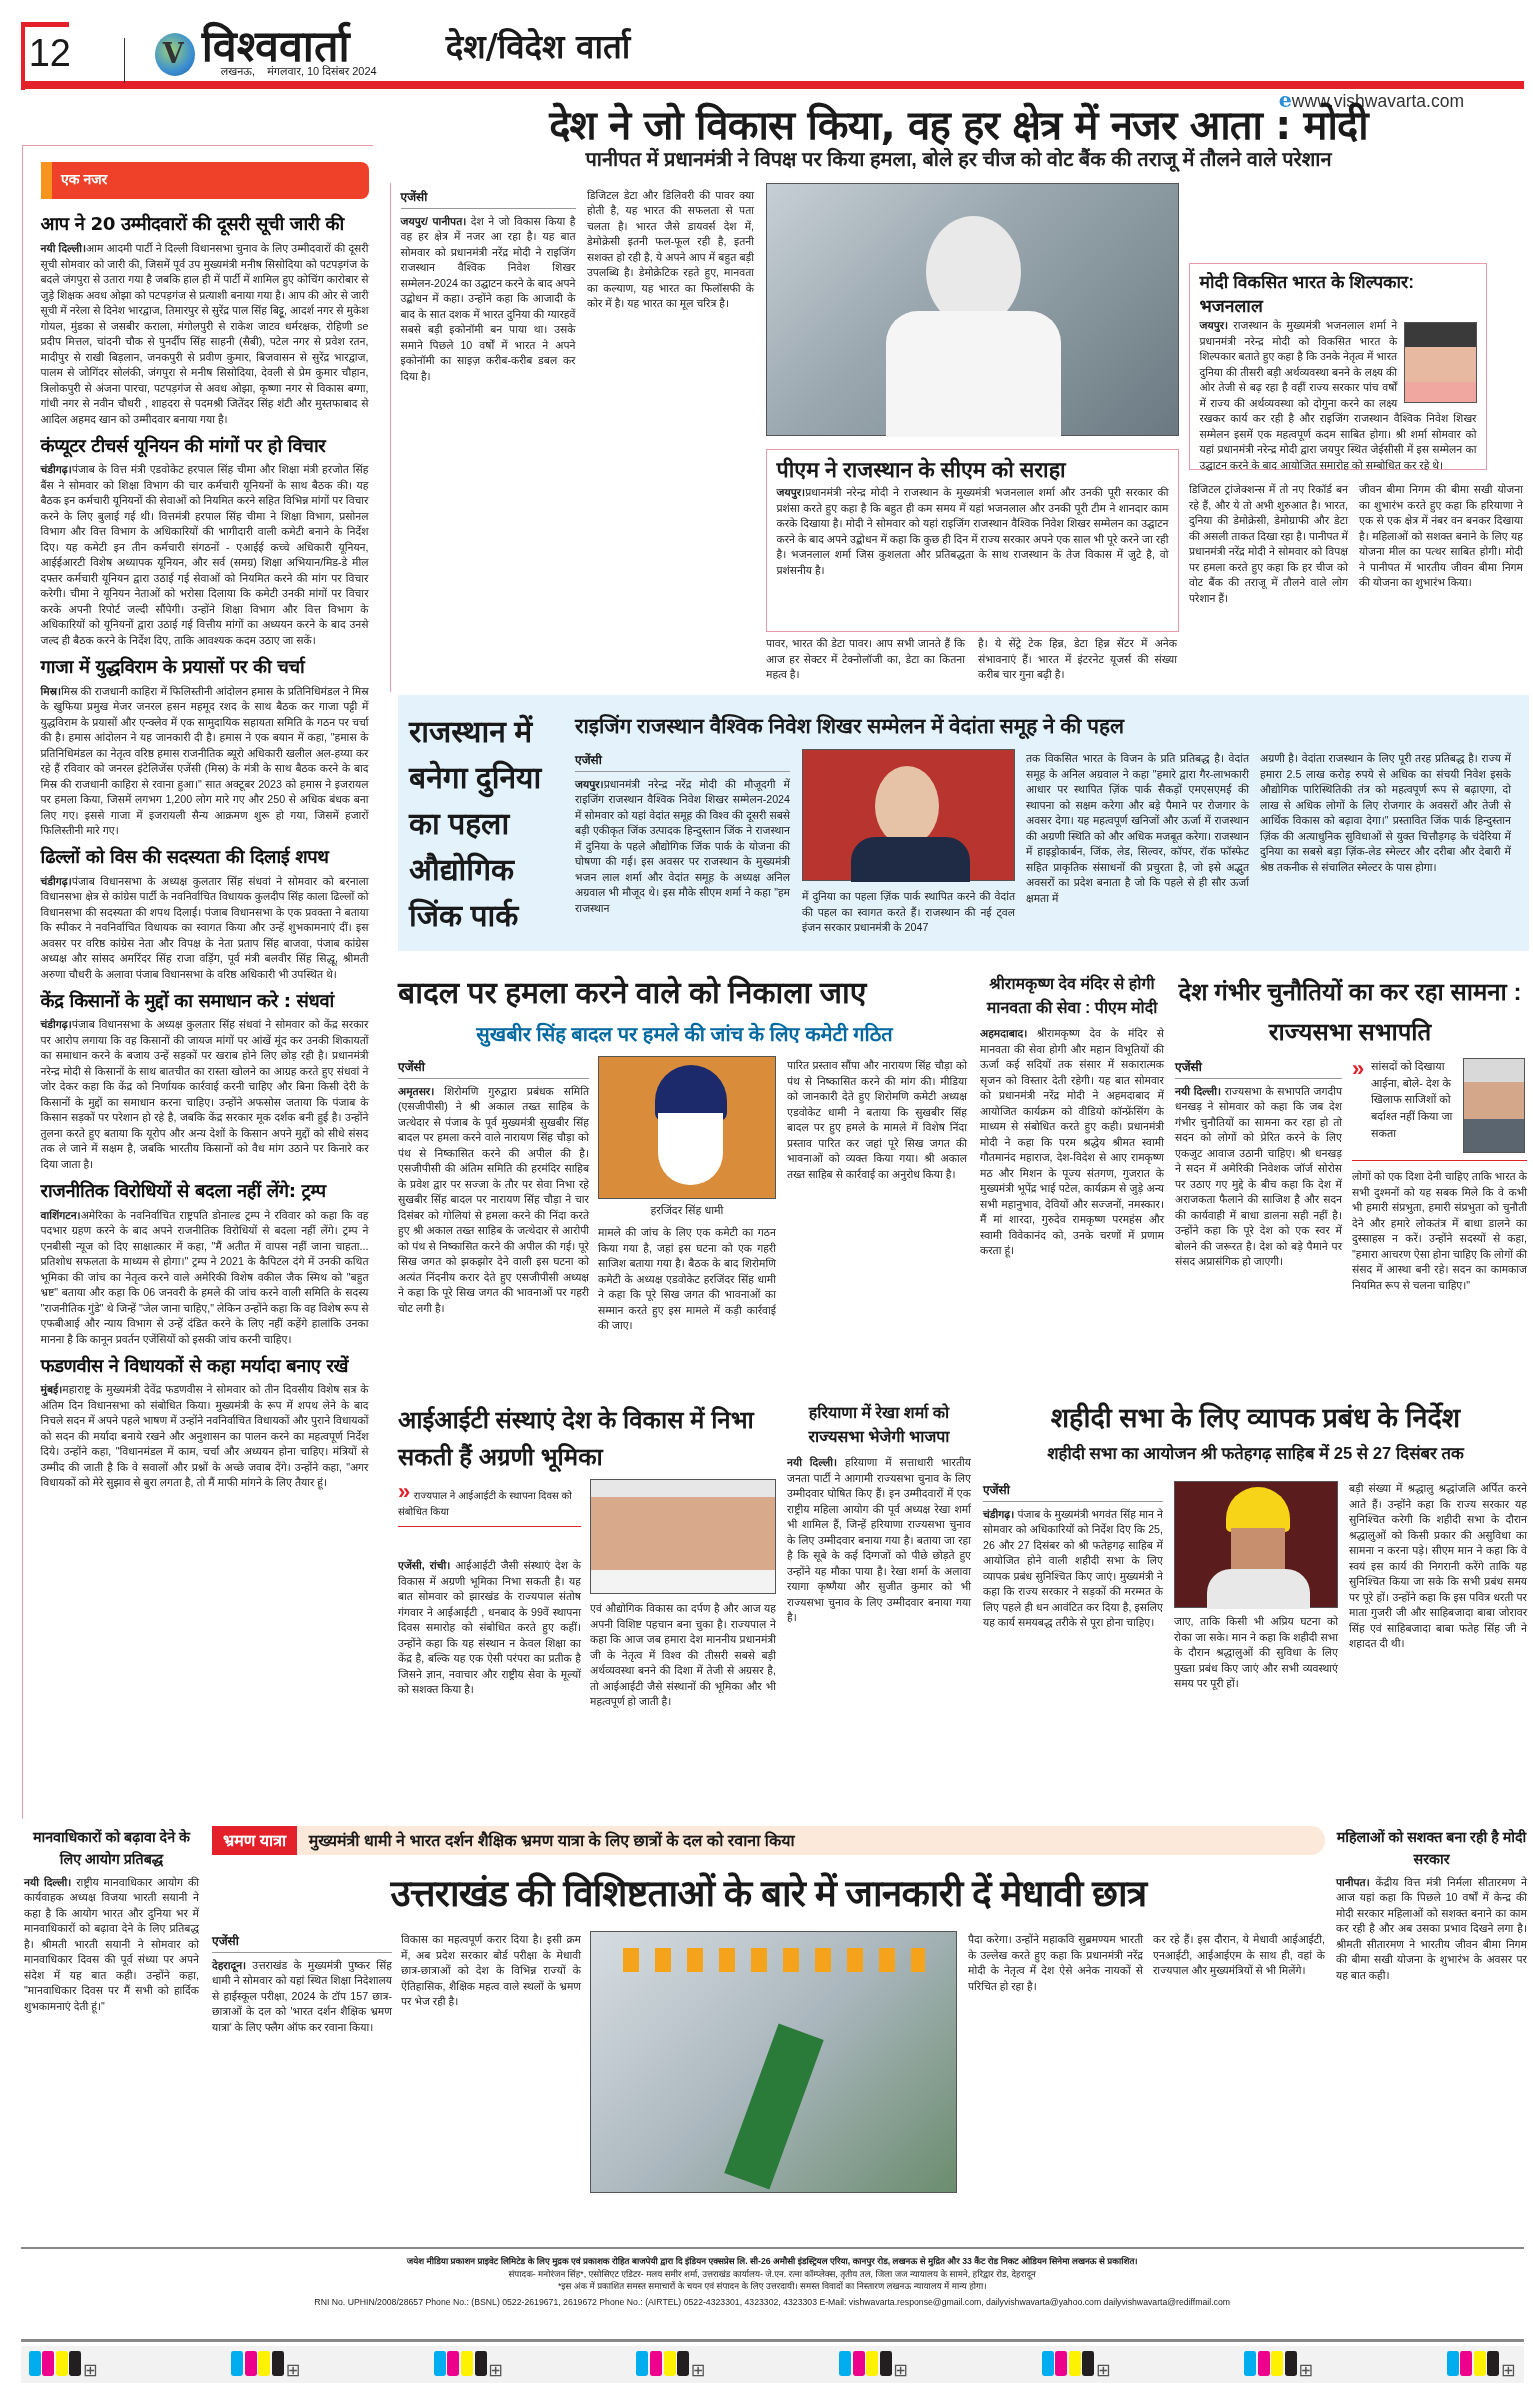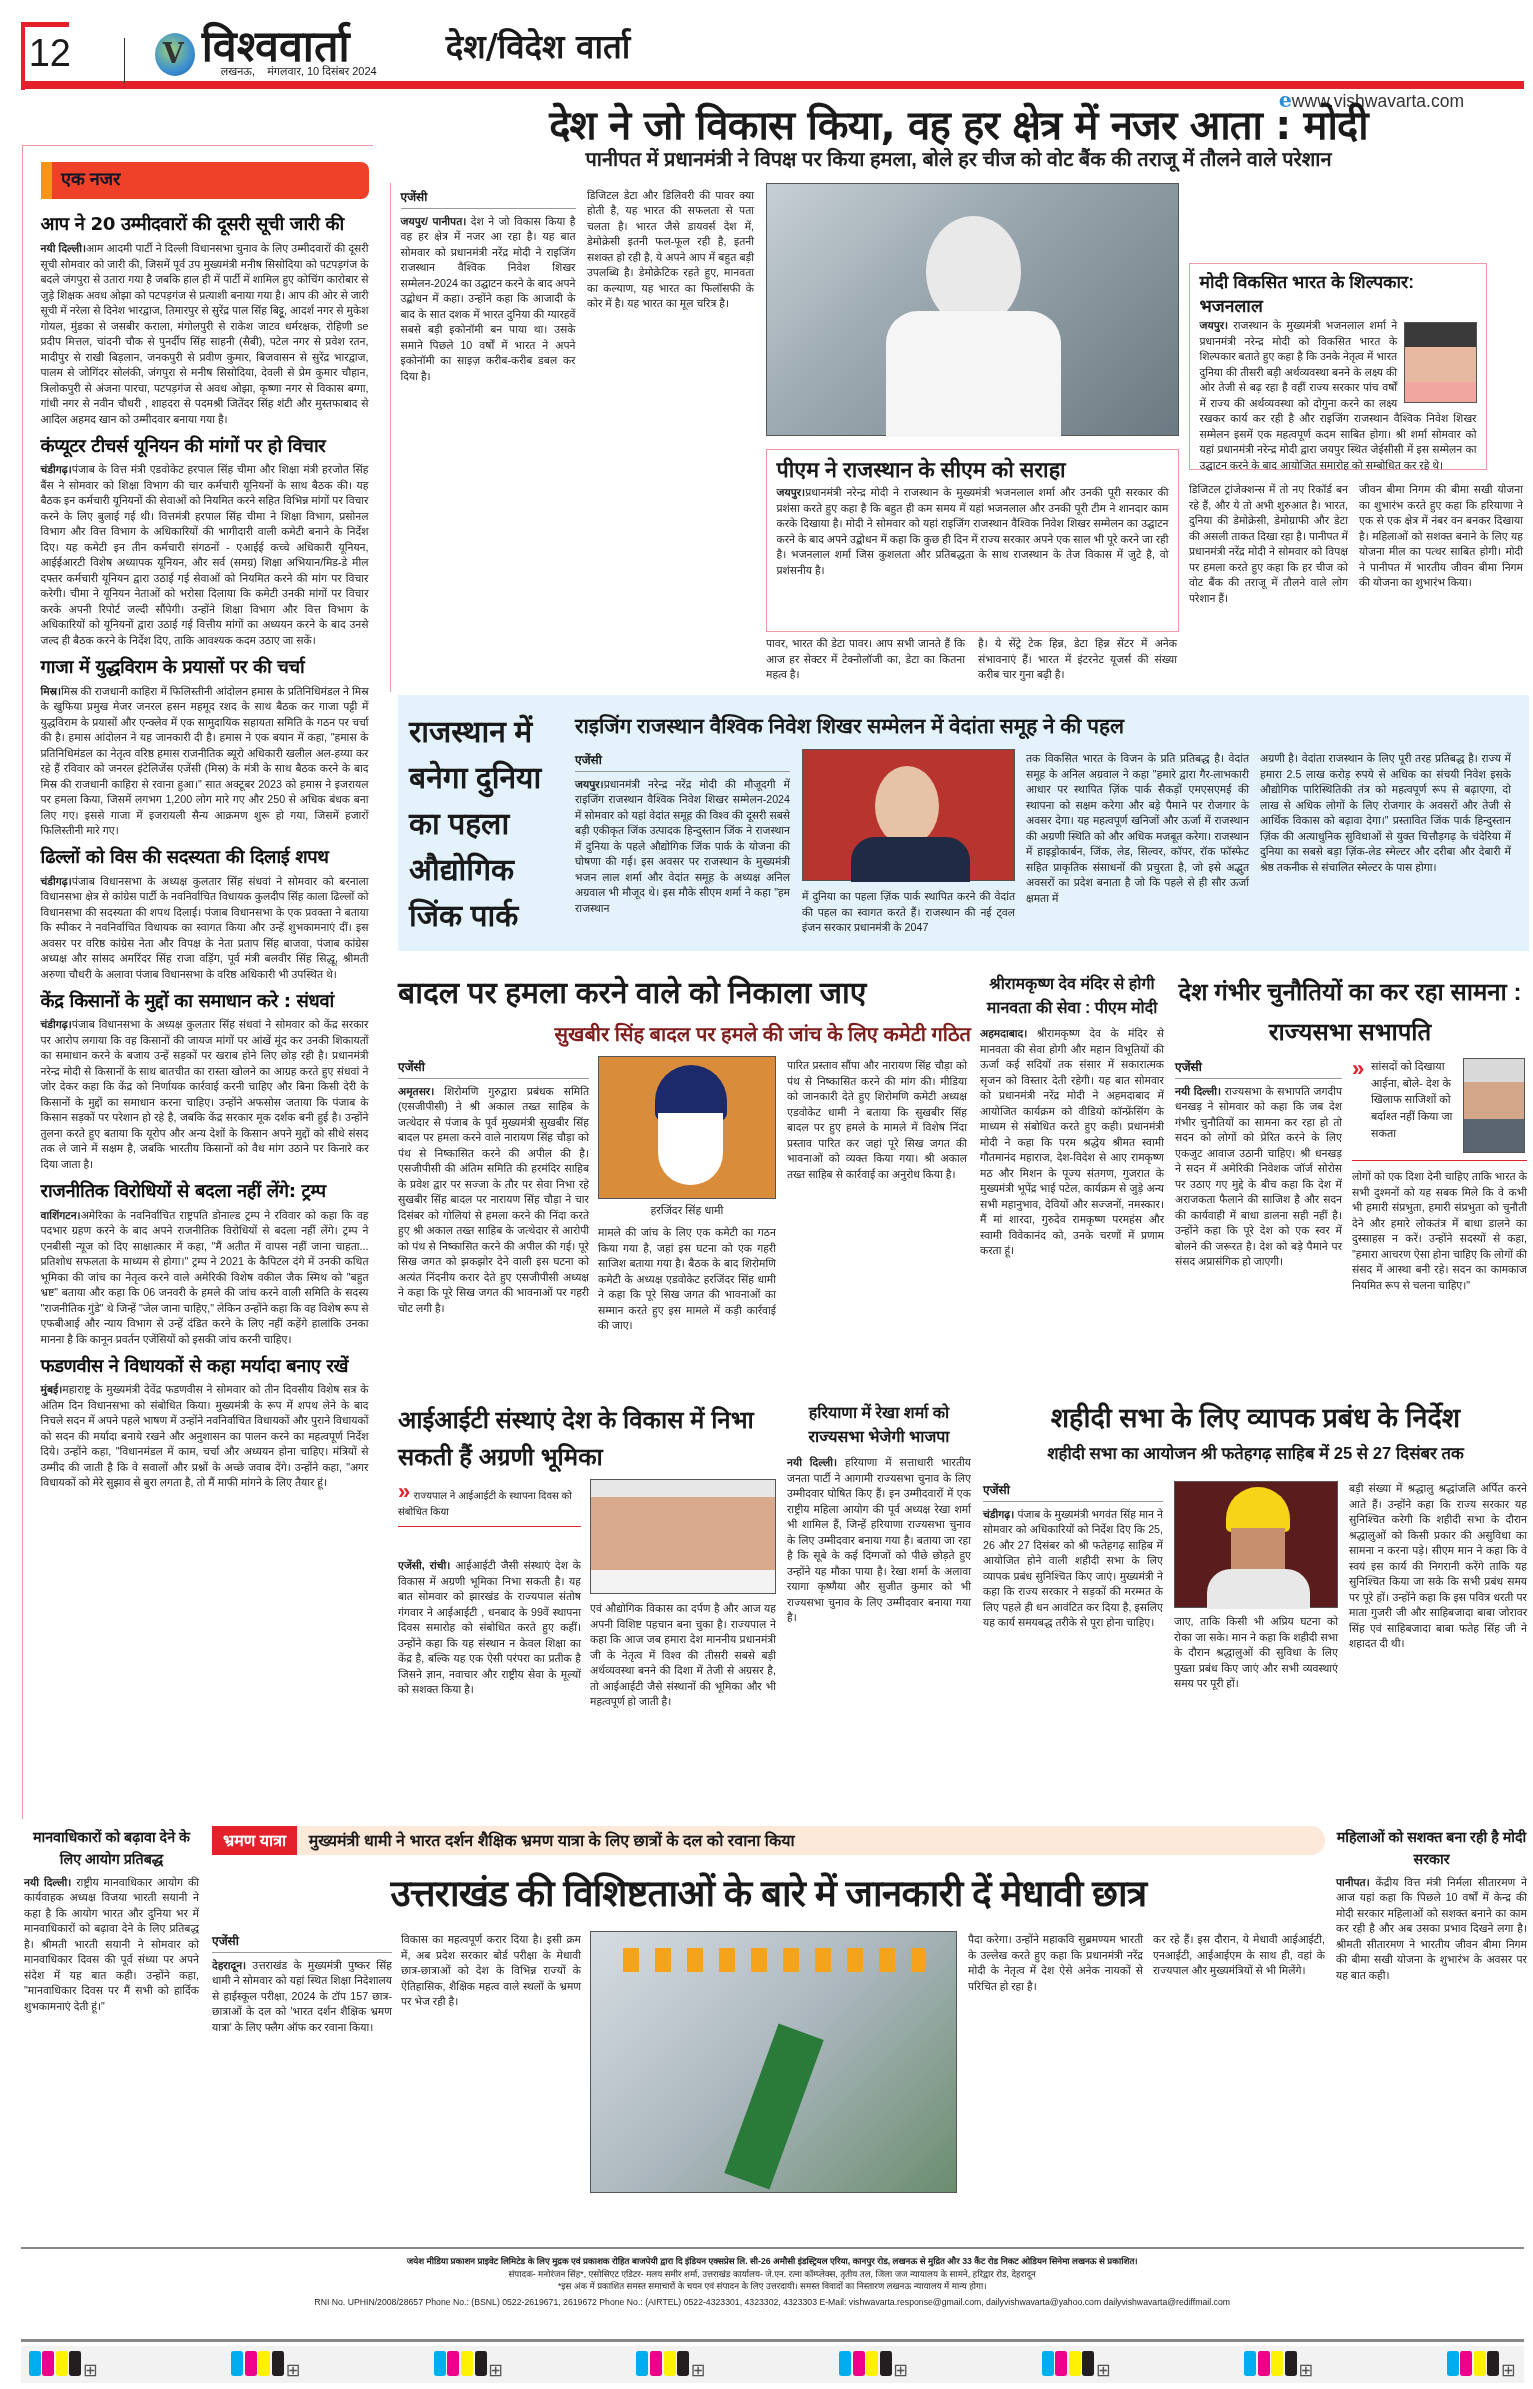--- a/index.html
+++ b/index.html
@@ -33,21 +33,21 @@
     <span>मंगलवार, 10 दिसंबर 2024</span>
   </div>
   <div class="abs" style="left:425px;top:3.2px;font-size:33px;font-weight:bold;line-height:43px;font-family:'DejaVu Sans',sans-serif;">देश/विदेश वार्ता</div>
   <div class="abs" style="left:1258px;top:30px;font-size:17.5px;color:#333;margin-top:36px;">
     <span style="color:#2e8ed8;font-weight:bold;font-size:20.7px;font-family:'DejaVu Serif',serif;">e</span><span>www.vishwavarta.com</span>
   </div>
 </div>
 
 <div class="abs" style="left:22px;top:145px;width:351px;height:1674px;border-left:1.6px solid #e89aa8;border-top:1.6px solid #e89aa8;">
   <div class="abs" style="left:17.5px;top:16px;width:328px;height:37px;background:#ef4129;border-radius:0 8px 8px 0;border-left:11px solid #f7941d;">
-    <span style="position:absolute;left:9.5px;top:3.2px;color:#0f172a;font-size:18px;font-weight:bold;line-height:29px;">एक नजर</span>
+    <span style="position:absolute;left:9.5px;top:3.2px;color:#ffffff;font-size:14px;font-weight:bold;line-height:29px;">एक नजर</span>
   </div>
   <div id="ek-nazar-stories" class="abs" style="left:17.5px;top:60px;width:328px;">
       <div class="h-left" style="margin: 6.4px 0px 4.8px;">आप ने 20 उम्मीदवारों की दूसरी सूची जारी की</div>
       <div class="txt"><b>नयी दिल्ली।</b><span>आम आदमी पार्टी ने दिल्ली विधानसभा चुनाव के लिए उम्मीदवारों की दूसरी सूची सोमवार को जारी की, जिसमें पूर्व उप मुख्यमंत्री मनीष सिसोदिया को पटपड़गंज के बदले जंगपुरा से उतारा गया है जबकि हाल ही में पार्टी में शामिल हुए कोचिंग कारोबार से जुड़े शिक्षक अवध ओझा को पटपड़गंज से प्रत्याशी बनाया गया है। आप की ओर से जारी सूची में नरेला से दिनेश भारद्वाज, तिमारपुर से सुरेंद्र पाल सिंह बिट्टू, आदर्श नगर से मुकेश गोयल, मुंडका से जसबीर कराला, मंगोलपुरी से राकेश जाटव धर्मरक्षक, रोहिणी se प्रदीप मित्तल, चांदनी चौक से पुनर्दीप सिंह साहनी (सैबी), पटेल नगर से प्रवेश रतन, मादीपुर से राखी बिड़लान, जनकपुरी से प्रवीण कुमार, बिजवासन से सुरेंद्र भारद्वाज, पालम से जोगिंदर सोलंकी, जंगपुरा से मनीष सिसोदिया, देवली से प्रेम कुमार चौहान, त्रिलोकपुरी से अंजना पारचा, पटपड़गंज से अवध ओझा, कृष्णा नगर से विकास बग्गा, गांधी नगर से नवीन चौधरी , शाहदरा से पदमश्री जितेंदर सिंह शंटी और मुस्तफाबाद से आदिल अहमद खान को उम्मीदवार बनाया गया है।</span></div>
       <div class="h-left" style="margin: 6.4px 0px 4.8px;">कंप्यूटर टीचर्स यूनियन की मांगों पर हो विचार</div>
       <div class="txt"><b>चंडीगढ़।</b><span>पंजाब के वित्त मंत्री एडवोकेट हरपाल सिंह चीमा और शिक्षा मंत्री हरजोत सिंह बैंस ने सोमवार को शिक्षा विभाग की चार कर्मचारी यूनियनों के साथ बैठक की। यह बैठक इन कर्मचारी यूनियनों की सेवाओं को नियमित करने सहित विभिन्न मांगों पर विचार करने के लिए बुलाई गई थी। वित्तमंत्री हरपाल सिंह चीमा ने शिक्षा विभाग, प्रसोनल विभाग और वित्त विभाग के अधिकारियों की भागीदारी वाली कमेटी बनाने के निर्देश दिए। यह कमेटी इन तीन कर्मचारी संगठनों - एआईई कच्चे अधिकारी यूनियन, आईईआरटी विशेष अध्यापक यूनियन, और सर्व (समग्र) शिक्षा अभियान/मिड-डे मील दफ्तर कर्मचारी यूनियन द्वारा उठाई गई सेवाओं को नियमित करने की मांग पर विचार करेगी। चीमा ने यूनियन नेताओं को भरोसा दिलाया कि कमेटी उनकी मांगों पर विचार करके अपनी रिपोर्ट जल्दी सौंपेगी। उन्होंने शिक्षा विभाग और वित्त विभाग के अधिकारियों को यूनियनों द्वारा उठाई गई वित्तीय मांगों का अध्ययन करने के बाद उनसे जल्द ही बैठक करने के निर्देश दिए, ताकि आवश्यक कदम उठाए जा सकें।</span></div>
       <div class="h-left" style="margin: 6.4px 0px 4.8px;">गाजा में युद्धविराम के प्रयासों पर की चर्चा</div>
       <div class="txt"><b>मिस्र।</b><span>मिस्र की राजधानी काहिरा में फिलिस्तीनी आंदोलन हमास के प्रतिनिधिमंडल ने मिस्र के खुफिया प्रमुख मेजर जनरल हसन महमूद रशद के साथ बैठक कर गाजा पट्टी में युद्धविराम के प्रयासों और एन्क्लेव में एक सामुदायिक सहायता समिति के गठन पर चर्चा की है। हमास आंदोलन ने यह जानकारी दी है। हमास ने एक बयान में कहा, "हमास के प्रतिनिधिमंडल का नेतृत्व वरिष्ठ हमास राजनीतिक ब्यूरो अधिकारी खलील अल-हय्या कर रहे हैं रविवार को जनरल इंटेलिजेंस एजेंसी (मिस्र) के मंत्री के साथ बैठक करने के बाद मिस्र की राजधानी काहिरा से रवाना हुआ।" सात अक्टूबर 2023 को हमास ने इजरायल पर हमला किया, जिसमें लगभग 1,200 लोग मारे गए और 250 से अधिक बंधक बना लिए गए। इससे गाजा में इजरायली सैन्य आक्रमण शुरू हो गया, जिसमें हजारों फिलिस्तीनी मारे गए।</span></div>
       <div class="h-left" style="margin: 6.4px 0px 4.8px;">ढिल्लों को विस की सदस्यता की दिलाई शपथ</div>
       <div class="txt"><b>चंडीगढ़।</b><span>पंजाब विधानसभा के अध्यक्ष कुलतार सिंह संधवां ने सोमवार को बरनाला विधानसभा क्षेत्र से कांग्रेस पार्टी के नवनिर्वाचित विधायक कुलदीप सिंह काला ढिल्लों को विधानसभा की सदस्यता की शपथ दिलाई। पंजाब विधानसभा के एक प्रवक्ता ने बताया कि स्पीकर ने नवनिर्वाचित विधायक का स्वागत किया और उन्हें शुभकामनाएं दीं। इस अवसर पर वरिष्ठ कांग्रेस नेता और विपक्ष के नेता प्रताप सिंह बाजवा, पंजाब कांग्रेस अध्यक्ष और सांसद अमरिंदर सिंह राजा वड़िंग, पूर्व मंत्री बलवीर सिंह सिद्धू, श्रीमती अरुणा चौधरी के अलावा पंजाब विधानसभा के वरिष्ठ अधिकारी भी उपस्थित थे।</span></div>
@@ -100,21 +100,21 @@
   <div class="abs photo" style="left:404px;top:54px;width:213px;height:132px;background:#b8342e;">
     <div style="position:absolute;left:72px;top:16px;width:64px;height:80px;border-radius:50%;background:#e6c3a7;"></div>
     <div style="position:absolute;left:48px;top:87px;width:119px;height:45px;background:#1f2a44;border-radius:24px 24px 0 0;"></div>
   </div>
   <div class="abs txt" style="left:404px;top:194px;width:213px;">में दुनिया का पहला ज़िंक पार्क स्थापित करने की वेदांत की पहल का स्वागत करते हैं। राजस्थान की नई ट्वल इंजन सरकार प्रधानमंत्री के 2047</div>
   <div class="abs txt" style="left:628px;top:56px;width:223px;">तक विकसित भारत के विजन के प्रति प्रतिबद्ध है। वेदांत समूह के अनिल अग्रवाल ने कहा "हमारे द्वारा गैर-लाभकारी आधार पर स्थापित ज़िंक पार्क सैकड़ों एमएसएमई की स्थापना को सक्षम करेगा और बड़े पैमाने पर रोजगार के अवसर देगा। यह महत्वपूर्ण खनिजों और ऊर्जा में राजस्थान की अग्रणी स्थिति को और अधिक मजबूत करेगा। राजस्थान में हाइड्रोकार्बन, जिंक, लेड, सिल्वर, कॉपर, रॉक फॉस्फेट सहित प्राकृतिक संसाधनों की प्रचुरता है, जो इसे अद्भुत अवसरों का प्रदेश बनाता है जो कि पहले से ही सौर ऊर्जा क्षमता में</div>
   <div class="abs txt" style="left:862px;top:56px;width:251px;">अग्रणी है। वेदांता राजस्थान के लिए पूरी तरह प्रतिबद्ध है। राज्य में हमारा 2.5 लाख करोड़ रुपये से अधिक का संचयी निवेश इसके औद्योगिक पारिस्थितिकी तंत्र को महत्वपूर्ण रूप से बढ़ाएगा, दो लाख से अधिक लोगों के लिए रोजगार के अवसरों और तेजी से आर्थिक विकास को बढ़ावा देगा।" प्रस्तावित जिंक पार्क हिन्दुस्तान ज़िंक की अत्याधुनिक सुविधाओं से युक्त चित्तौड़गढ़ के चंदेरिया में दुनिया का सबसे बड़ा ज़िंक-लेड स्मेल्टर और दरीबा और देबारी में श्रेष्ठ तकनीक से संचालित स्मेल्टर के पास होगा।</div>
 </div>
 
 <div class="abs" style="left:398px;top:973px;width:573px;font-size:30px;font-weight:bold;line-height:40px;">बादल पर हमला करने वाले को निकाला जाए</div>
-<div class="abs" style="left:398px;top:1021px;width:573px;font-size:20px;font-weight:bold;line-height:27px;text-align:right;color:#7f1d1d;">सुखबीर सिंह बादल पर हमले की जांच के लिए कमेटी गठित</div>
+<div class="abs" style="left:398px;top:1021px;width:573px;font-size:20px;font-weight:bold;line-height:27px;text-align:center;color:#0369a1;">सुखबीर सिंह बादल पर हमले की जांच के लिए कमेटी गठित</div>
 <div class="abs" style="left:398px;top:1058px;width:191px;">
   <div class="agency">एजेंसी</div>
   <div class="txt"><b>अमृतसर।</b> <span>शिरोमणि गुरुद्वारा प्रबंधक समिति (एसजीपीसी) ने श्री अकाल तख्त साहिब के जत्थेदार से पंजाब के पूर्व मुख्यमंत्री सुखबीर सिंह बादल पर हमला करने वाले नारायण सिंह चौड़ा को पंथ से निष्कासित करने की अपील की है। एसजीपीसी की अंतिम समिति की हरमंदिर साहिब के प्रवेश द्वार पर सज्जा के तौर पर सेवा निभा रहे सुखबीर सिंह बादल पर नारायण सिंह चौड़ा ने चार दिसंबर को गोलियां से हमला करने की निंदा करते हुए श्री अकाल तख्त साहिब के जत्थेदार से आरोपी को पंथ से निष्कासित करने की अपील की गई। पूरे सिख जगत को झकझोर देने वाली इस घटना को अत्यंत निंदनीय करार देते हुए एसजीपीसी अध्यक्ष ने कहा कि पूरे सिख जगत की भावनाओं पर गहरी चोट लगी है।</span></div>
 </div>
 <div class="abs photo" style="left:598px;top:1056px;width:178px;height:143px;background:#d98c3a;">
   <div style="position:absolute;left:56px;top:8px;width:72px;height:56px;background:#1c2a6b;border-radius:36px 36px 8px 8px;"></div>
   <div style="position:absolute;left:59px;top:56px;width:65px;height:72px;background:#fff;border-radius:0 0 32px 32px;"></div>
 </div>
 <div class="abs" style="left:598px;top:1202px;width:178px;text-align:center;font-size:11px;">हरजिंदर सिंह धामी</div>
 <div class="abs txt" style="left:598px;top:1225px;width:178px;">मामले की जांच के लिए एक कमेटी का गठन किया गया है, जहां इस घटना को एक गहरी साजिश बताया गया है। बैठक के बाद शिरोमणि कमेटी के अध्यक्ष एडवोकेट हरजिंदर सिंह धामी ने कहा कि पूरे सिख जगत की भावनाओं का सम्मान करते हुए इस मामले में कड़ी कार्रवाई की जाए।</div>

